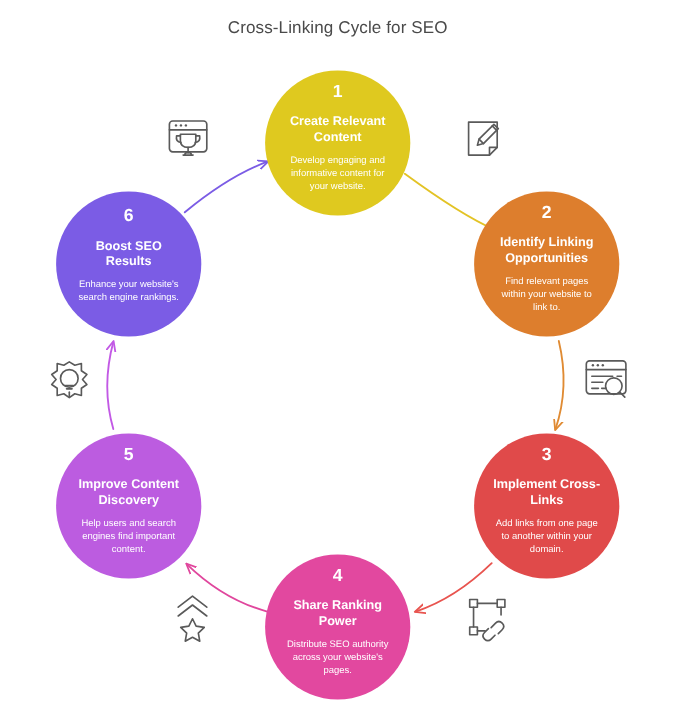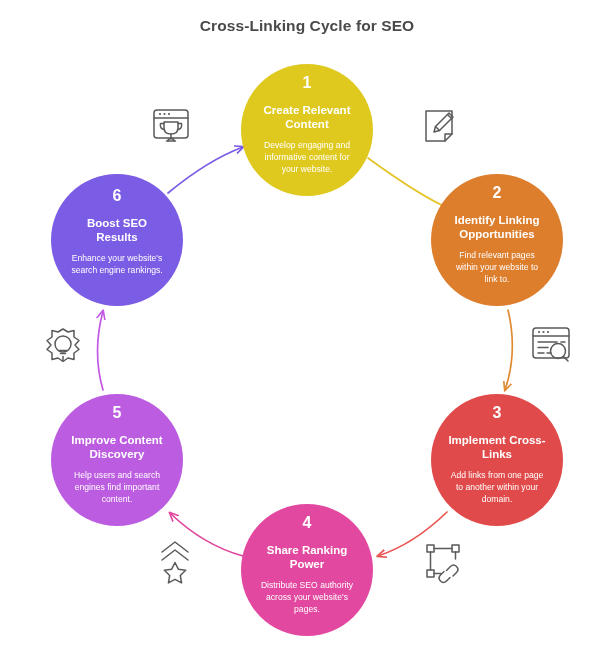--- a/index.html
+++ b/index.html
@@ -21,21 +21,21 @@
     height: 647px;
     background: #ffffff;
   }
   #page-title {
     position: absolute;
     left: 0;
     top: 17px;
     width: 614px;
     text-align: center;
     font-size: 15.5px;
-    font-weight: bold;
+    font-weight: normal;
     color: #4a4a4a;
     letter-spacing: 0.1px;
   }
   #diagram {
     position: absolute;
     left: 0;
     top: 0;
     width: 614px;
     height: 647px;
   }

